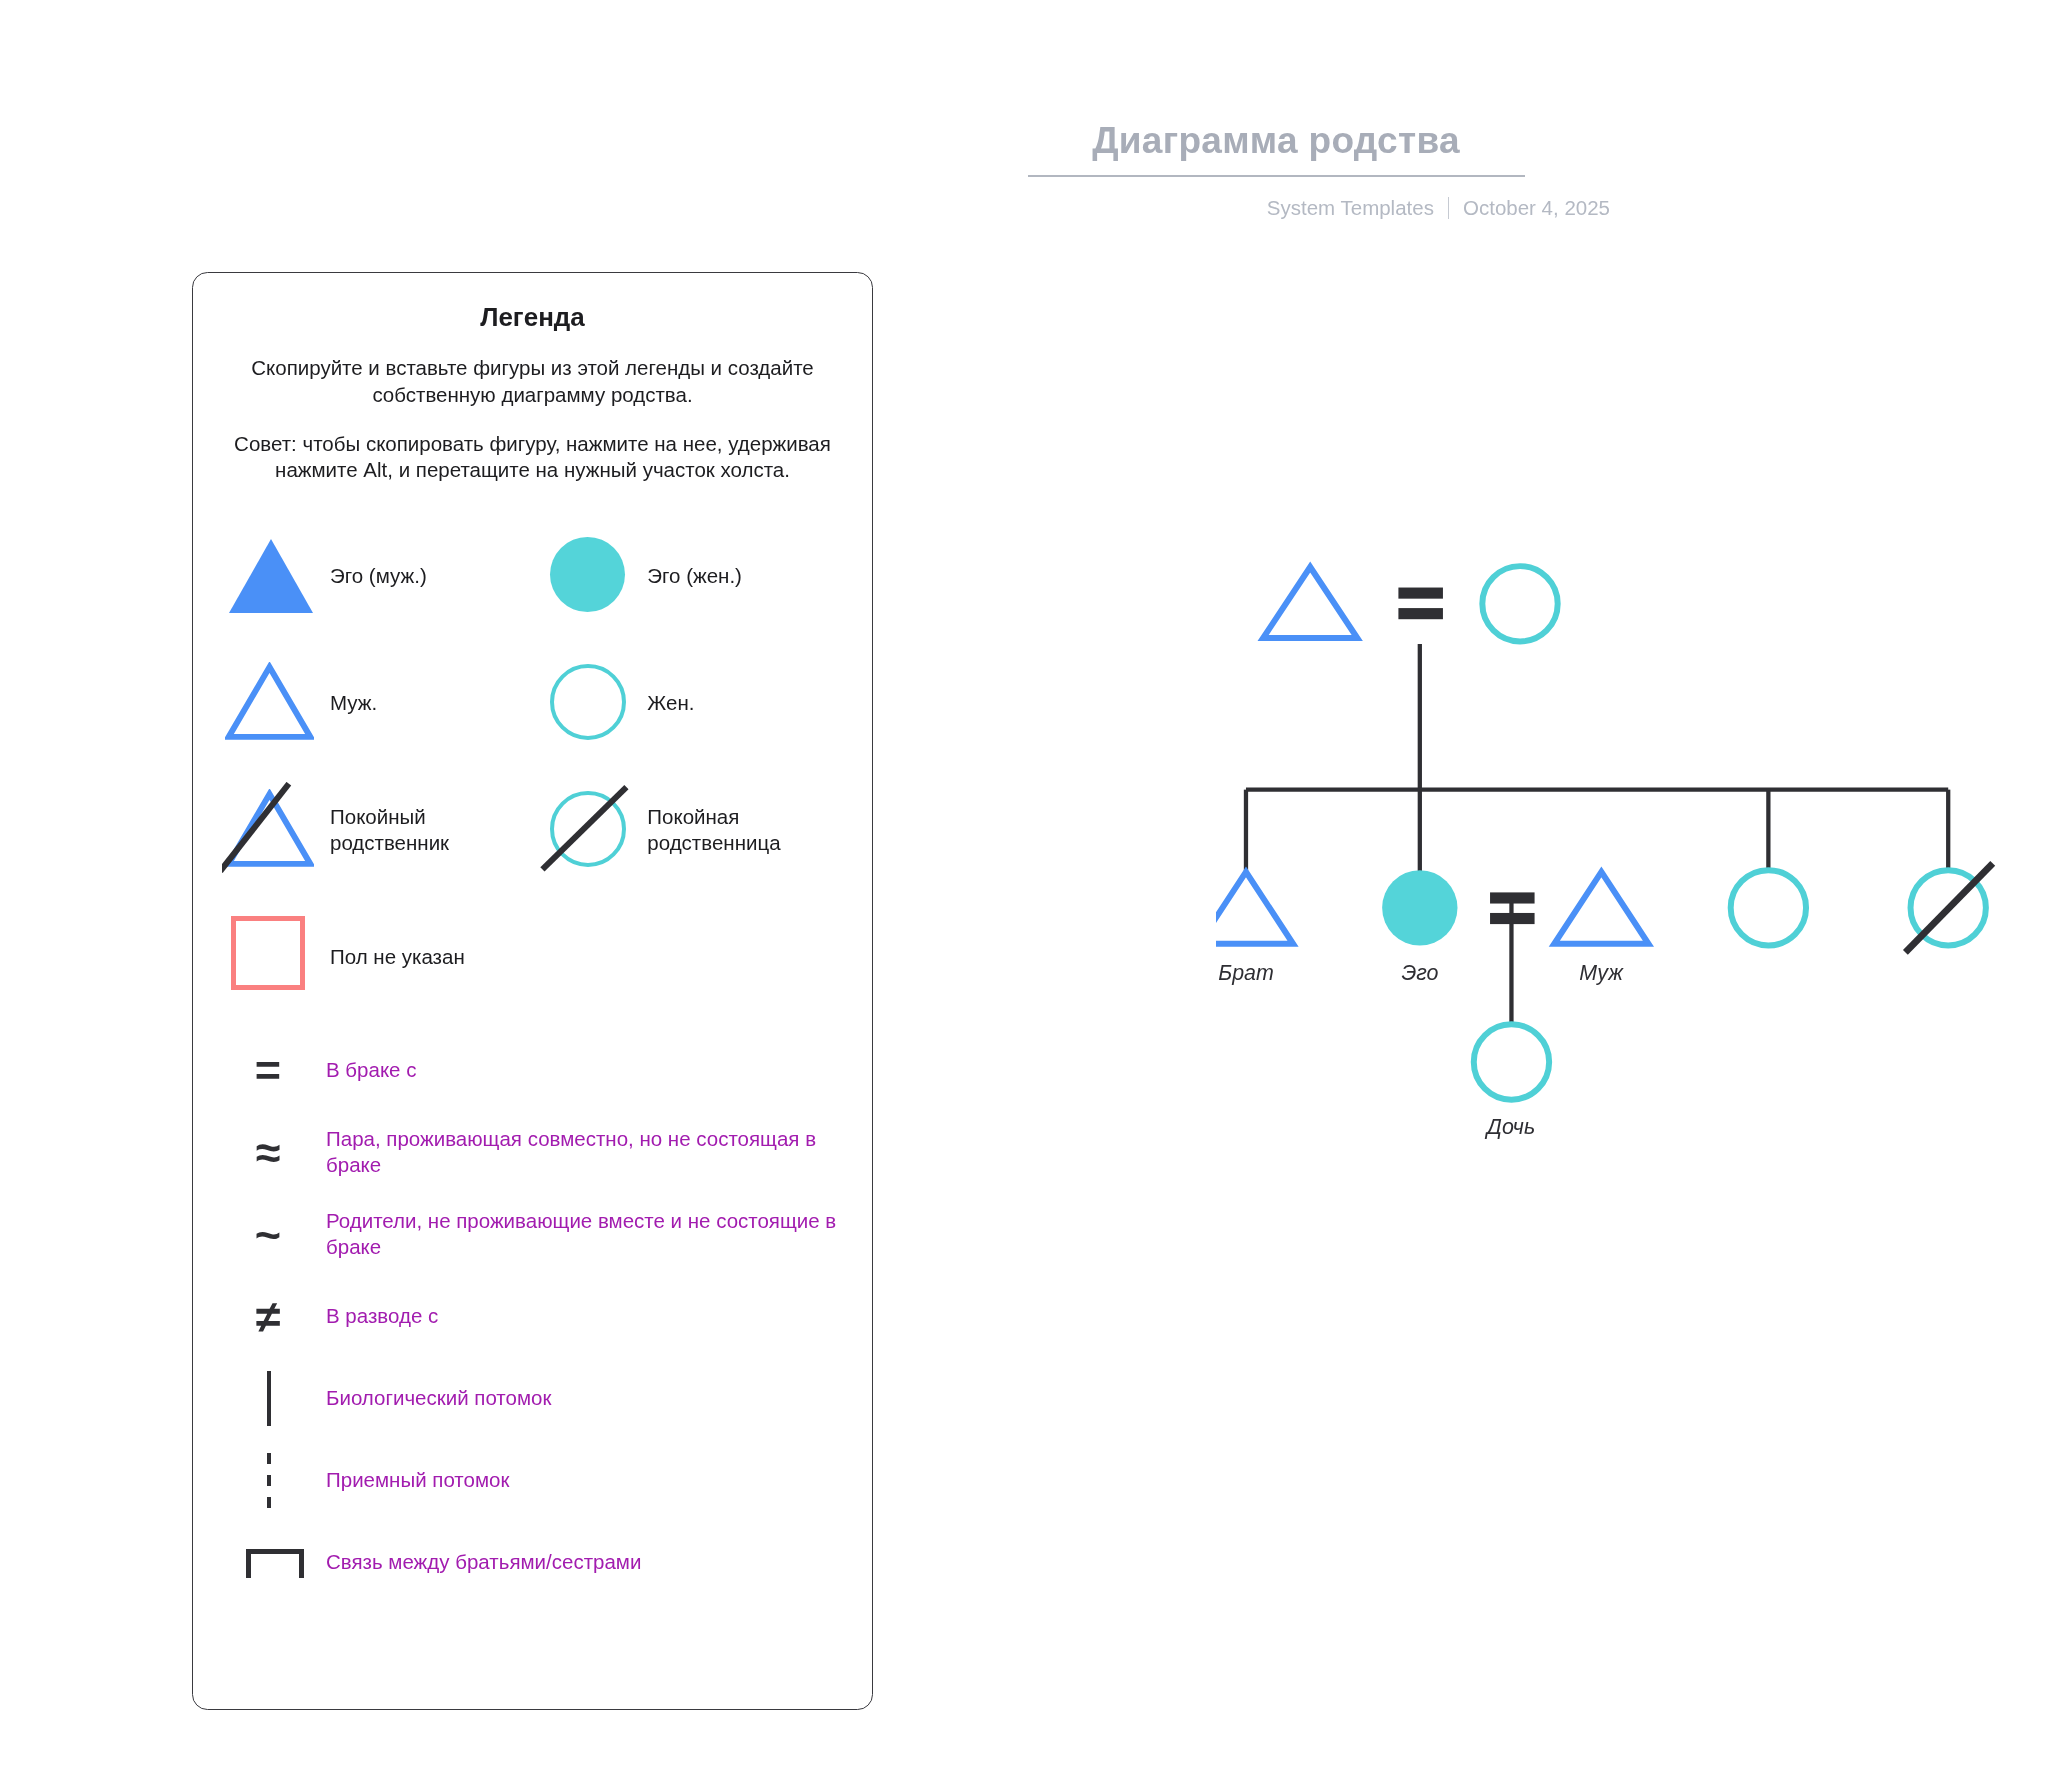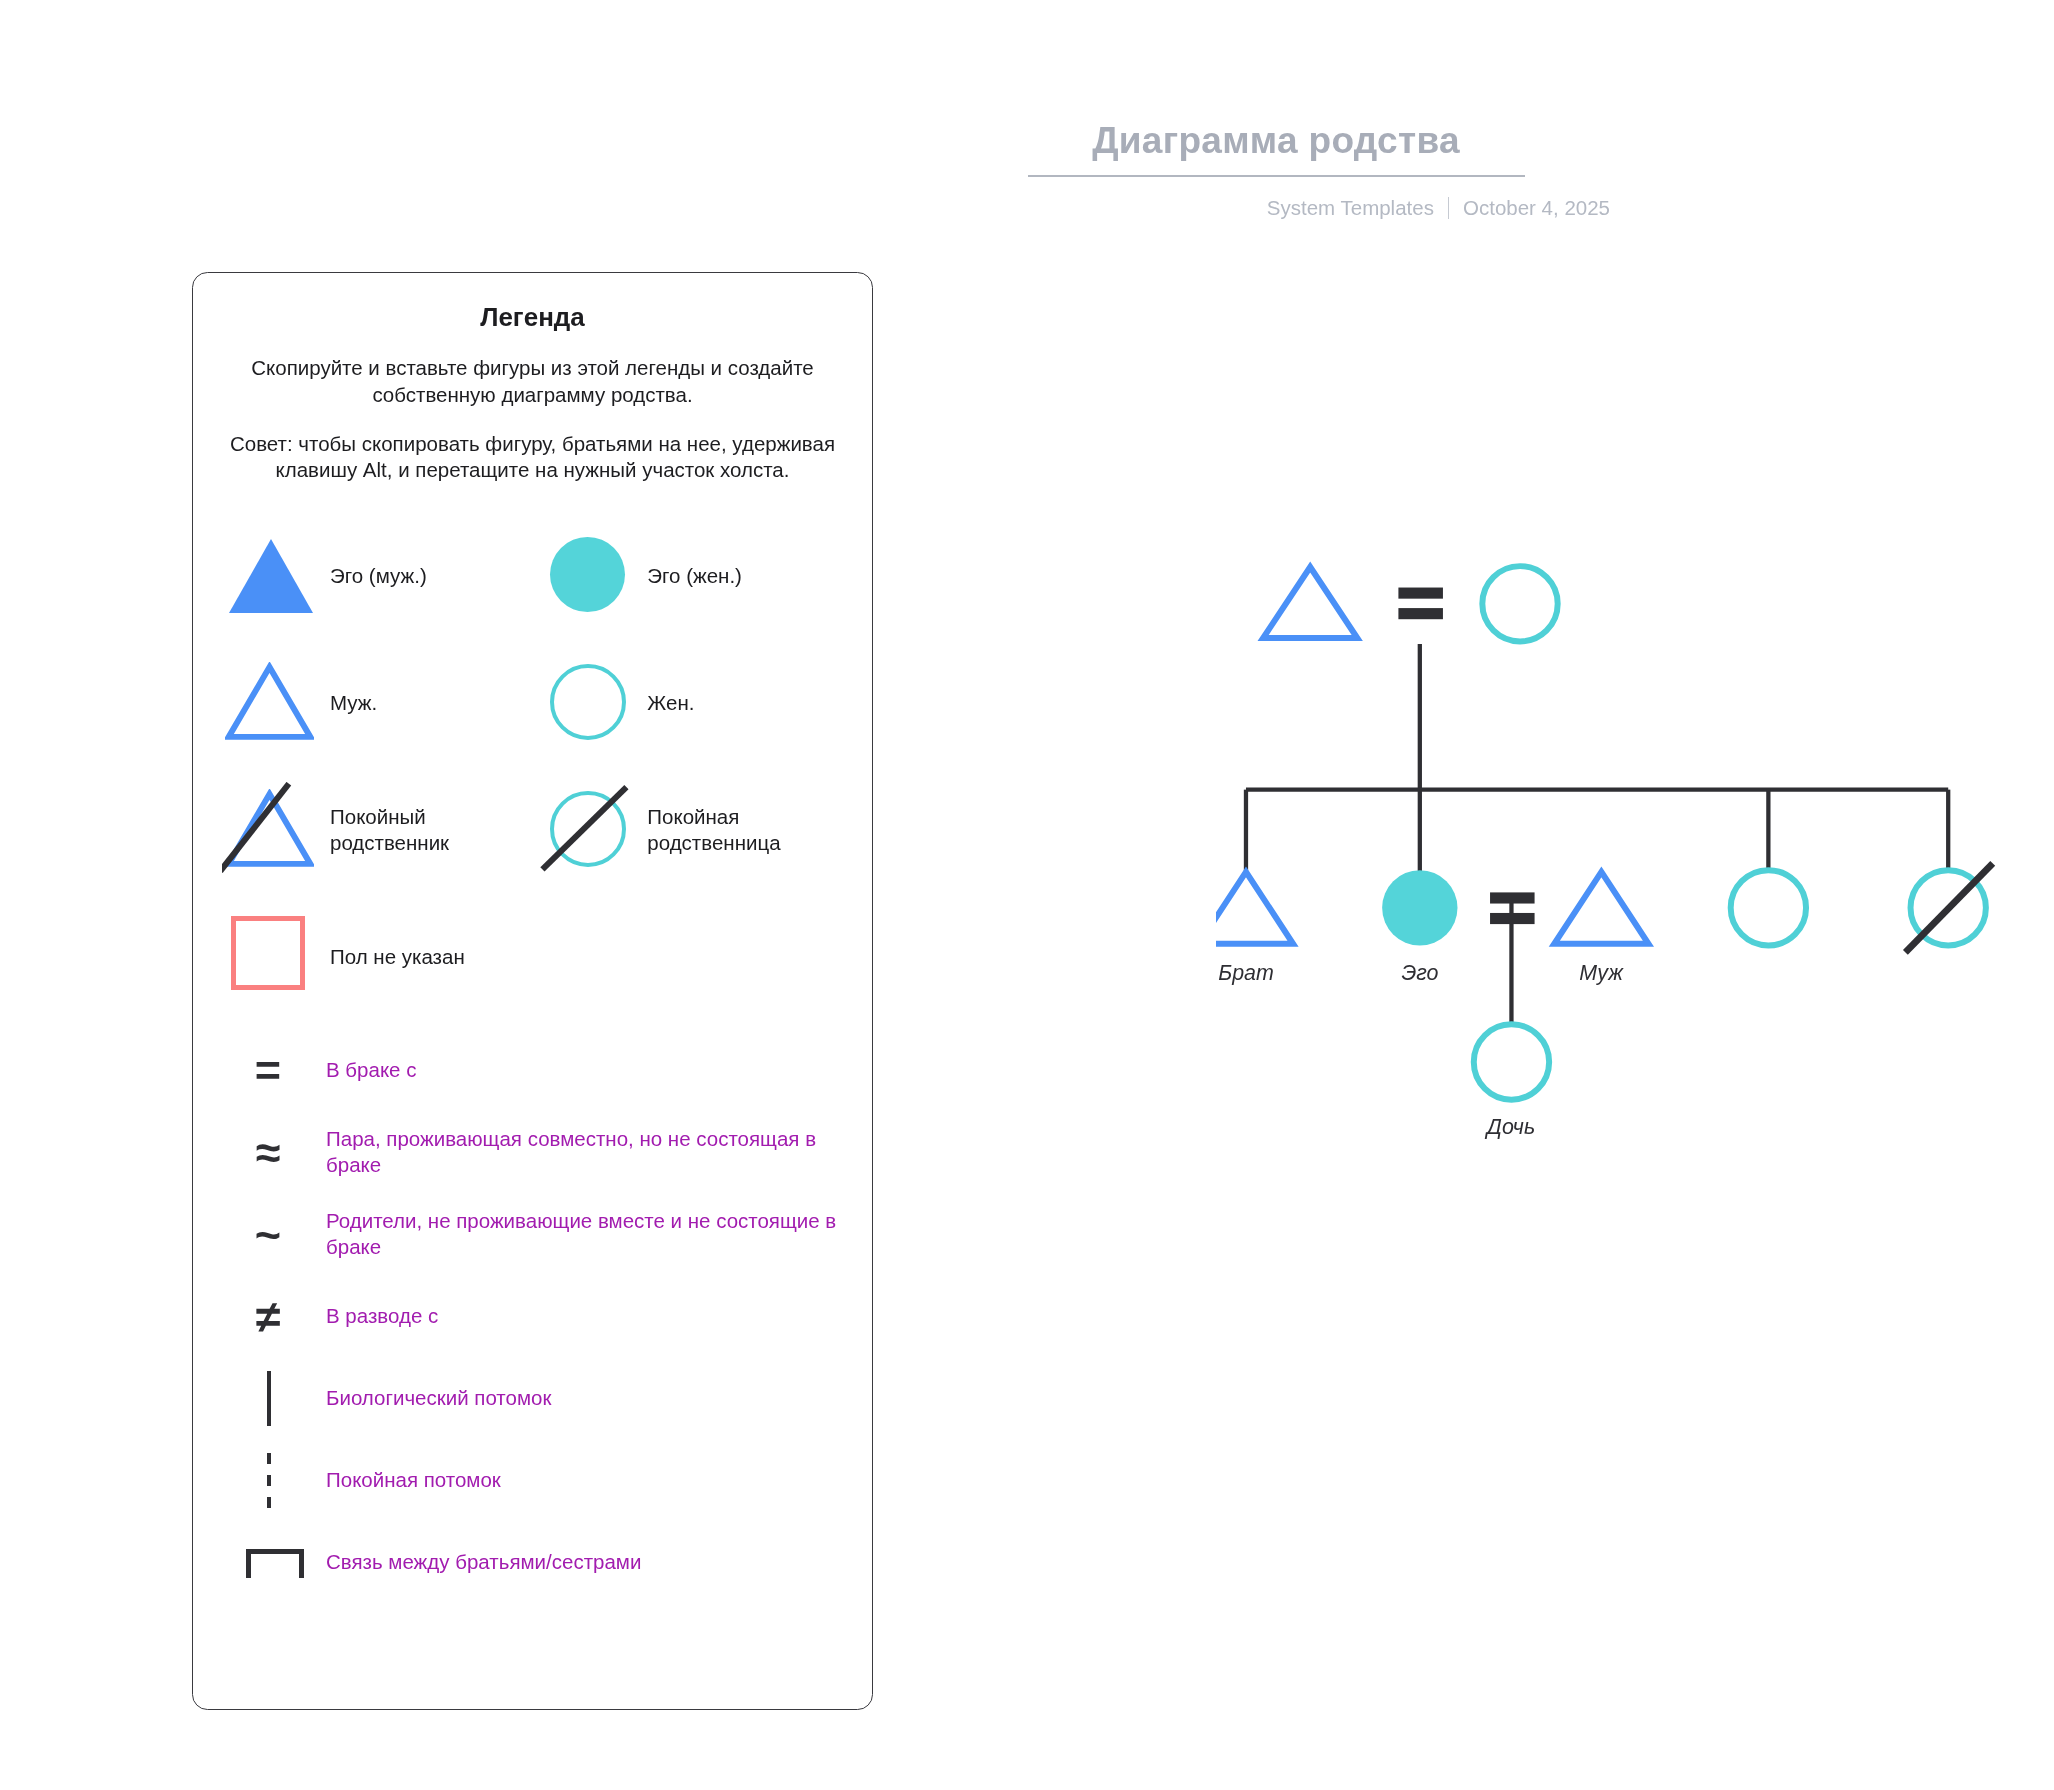--- a/index.html
+++ b/index.html
@@ -240,21 +240,21 @@
     <span>System Templates</span>
     <span class="sep"></span>
     <span>October 4, 2025</span>
   </div>
 </div>
 
 <div id="legend-card">
 
   <div id="legend-title">Легенда</div>
   <p class="legend-para">Скопируйте и вставьте фигуры из этой легенды и создайте собственную диаграмму родства.</p>
-  <p class="legend-para tip">Совет: чтобы скопировать фигуру, братьями на нее, удерживая клавишу Alt, и перетащите на нужный участок холста.</p>
+  <p class="legend-para tip">Совет: чтобы скопировать фигуру, нажмите на нее, удерживая нажмите Alt, и перетащите на нужный участок холста.</p>
 
   <div class="shape-grid">
 
     <div class="shape-row">
       <div class="shape-cell">
         <div class="shape-art">
           <div class="tri-fill"></div>
         </div>
         <div class="shape-label">Эго (муж.)</div>
       </div>
@@ -351,21 +351,21 @@
       <div class="conn-art">
         <div class="bar-solid"></div>
       </div>
       <div class="conn-label">Биологический потомок</div>
     </div>
 
     <div class="conn-row">
       <div class="conn-art">
         <div class="bar-dash"></div>
       </div>
-      <div class="conn-label">Покойная потомок</div>
+      <div class="conn-label">Приемный потомок</div>
     </div>
 
     <div class="conn-row">
       <div class="conn-art">
         <div class="bracket"></div>
       </div>
       <div class="conn-label">Связь между братьями/сестрами</div>
     </div>
   </div>
 </div>

